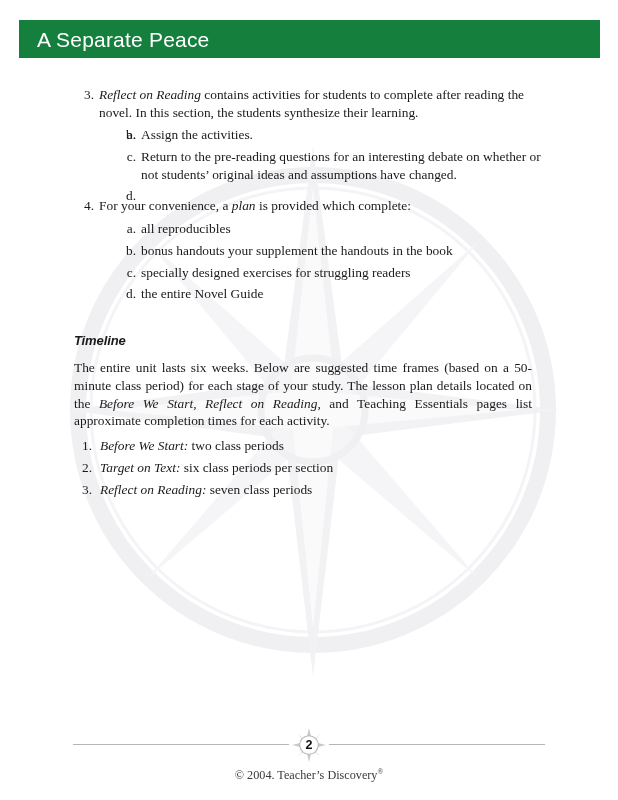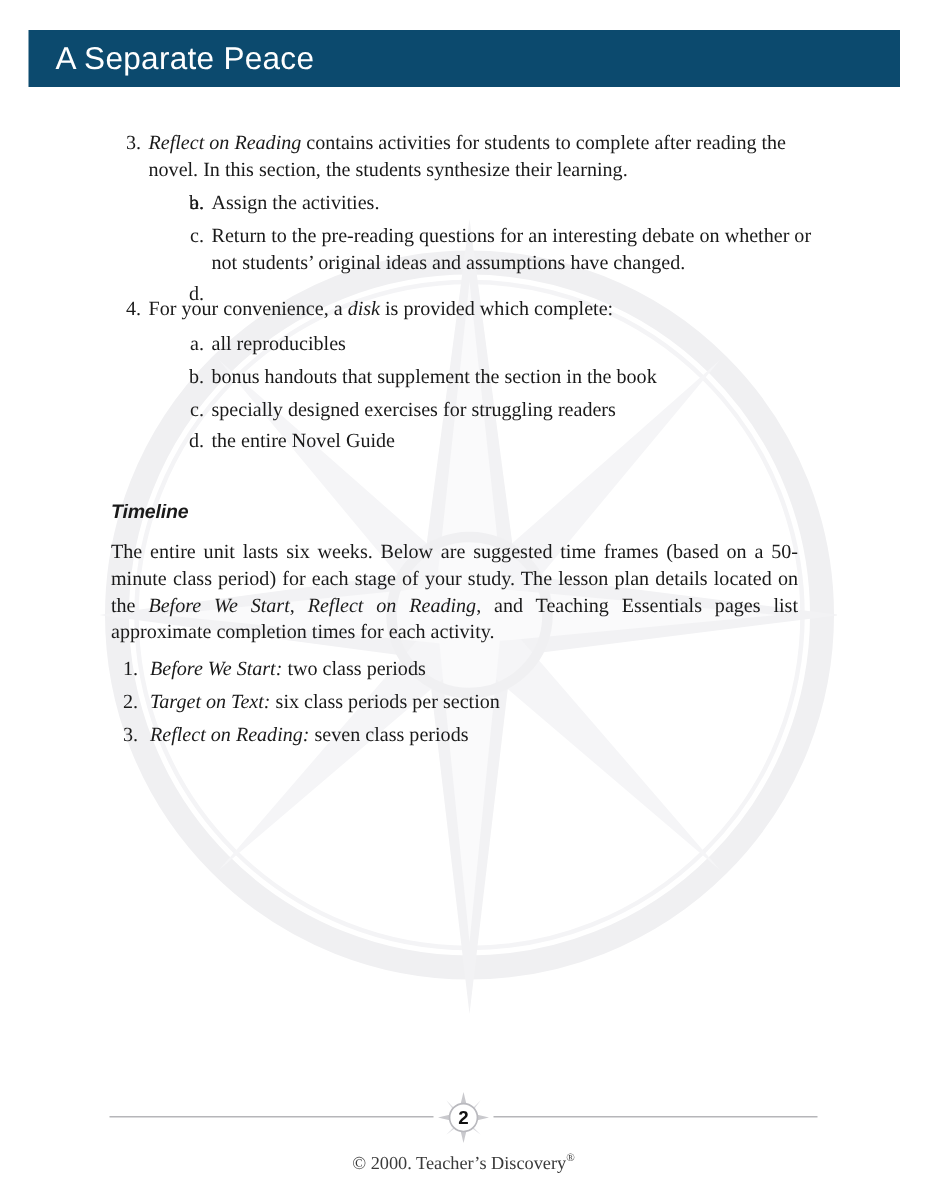--- a/index.html
+++ b/index.html
@@ -28,21 +28,21 @@
   }
   .watermark svg { display:block; width:100%; height:100%; }
 
   
   .title-bar {
     position: absolute;
     left: 19px;
     top: 20px;
     width: 581px;
     height: 38px;
-    background: #0c4a6e;
+    background: #15803d;
     z-index: 3;
     display: flex;
     align-items: center;
   }
   .title-bar .title-text {
     color: #ffffff;
     font-family: "Liberation Sans", "DejaVu Sans", sans-serif;
     font-size: 21px;
     font-weight: 400;
     letter-spacing: 0.2px;
@@ -257,29 +257,29 @@
             <span>Return to the pre-reading questions for an interesting debate on whether or not students’ original ideas and assumptions have changed.</span>
           </li>
           <li>
             <span class="marker">d.</span>
           </li>
         </ol>
       </li>
 
       <li>
         <span class="marker">4.</span>
-        <span class="itemtext"><span>For your convenience, a </span><i>disk</i><span> is provided which complete:</span></span>
+        <span class="itemtext"><span>For your convenience, a </span><i>plan</i><span> is provided which complete:</span></span>
         <ol class="inner">
           <li>
             <span class="marker">a.</span>
             <span>all reproducibles</span>
           </li>
           <li>
             <span class="marker">b.</span>
-            <span>bonus handouts that supplement the section in the book</span>
+            <span>bonus handouts your supplement the handouts in the book</span>
           </li>
           <li>
             <span class="marker">c.</span>
             <span>specially designed exercises for struggling readers</span>
           </li>
           <li>
             <span class="marker">d.</span>
             <span>the entire Novel Guide</span>
           </li>
         </ol>
@@ -324,14 +324,14 @@
           <polygon points="6.5,5.5 16.4,15.4 18,17 16.4,18.6"></polygon>
           <polygon points="29.5,5.5 19.6,15.4 18,17 19.6,18.6"></polygon>
           <polygon points="6.5,28.5 16.4,18.6 18,17 19.6,18.6"></polygon>
           <polygon points="29.5,28.5 19.6,18.6 18,17 16.4,18.6"></polygon>
         </g>
         <circle cx="18" cy="17" r="9.3" fill="#ffffff" stroke="#b9b9be" stroke-width="1.1"></circle>
       </svg>
       <div class="pagenum">2</div>
     </div>
   </div>
-  <div class="copyright"><span>© 2000. Teacher’s Discovery</span><span class="reg">®</span></div>
+  <div class="copyright"><span>© 2004. Teacher’s Discovery</span><span class="reg">®</span></div>
 </div>
 
 </body></html>

